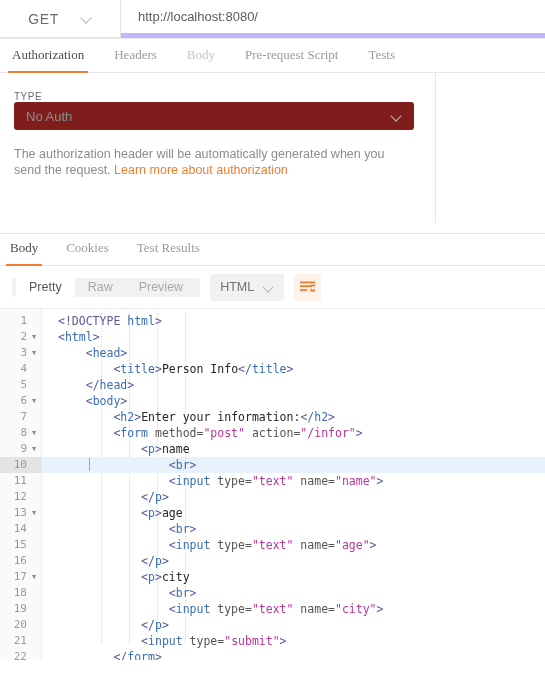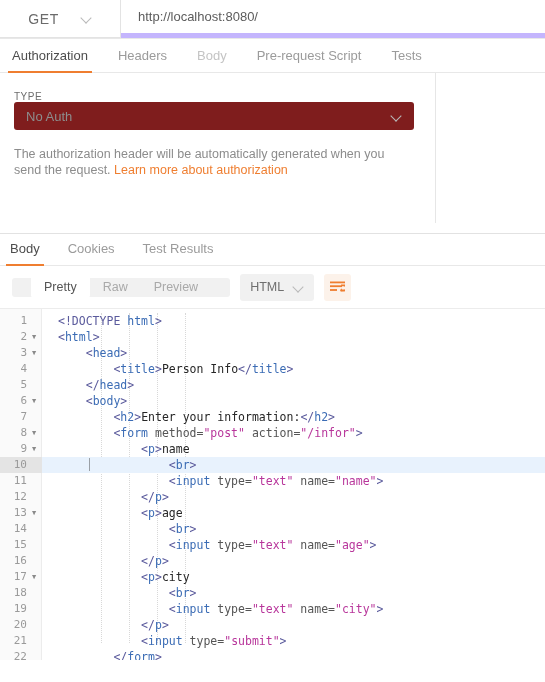--- a/index.html
+++ b/index.html
@@ -71,20 +71,21 @@
     background: #fff;
   }
   .tab {
     position: relative;
     font-size: 13px;
     color: #9b9b9b;
     padding: 0 0 9px 0;
     margin-right: 30px;
     cursor: pointer;
     white-space: nowrap;
+    font-family: Liberation Serif, serif;
   }
   .tab.dim { color: #c4c4c4; }
   .tab.active { color: #4d4d4d; }
   .tab.active::after {
     content: "";
     position: absolute;
     left: -4px; right: -4px; bottom: -1px;
     height: 2px;
     background: #ef7e30;
   }
@@ -152,21 +153,21 @@
     padding-left: 12px;
     gap: 10px;
     background: #fff;
   }
   .seg {
     display: flex;
     align-items: center;
     height: 19px;
     background: #f1f1f1;
     border-radius: 3px;
-    padding: 0 19px;
+    padding: 0 4px;
   }
   .seg-item {
     font-size: 12.5px;
     color: #a9a9a9;
     padding: 4px 13px;
     border-radius: 3px;
     cursor: pointer;
     white-space: nowrap;
   }
   .seg-item.active {

